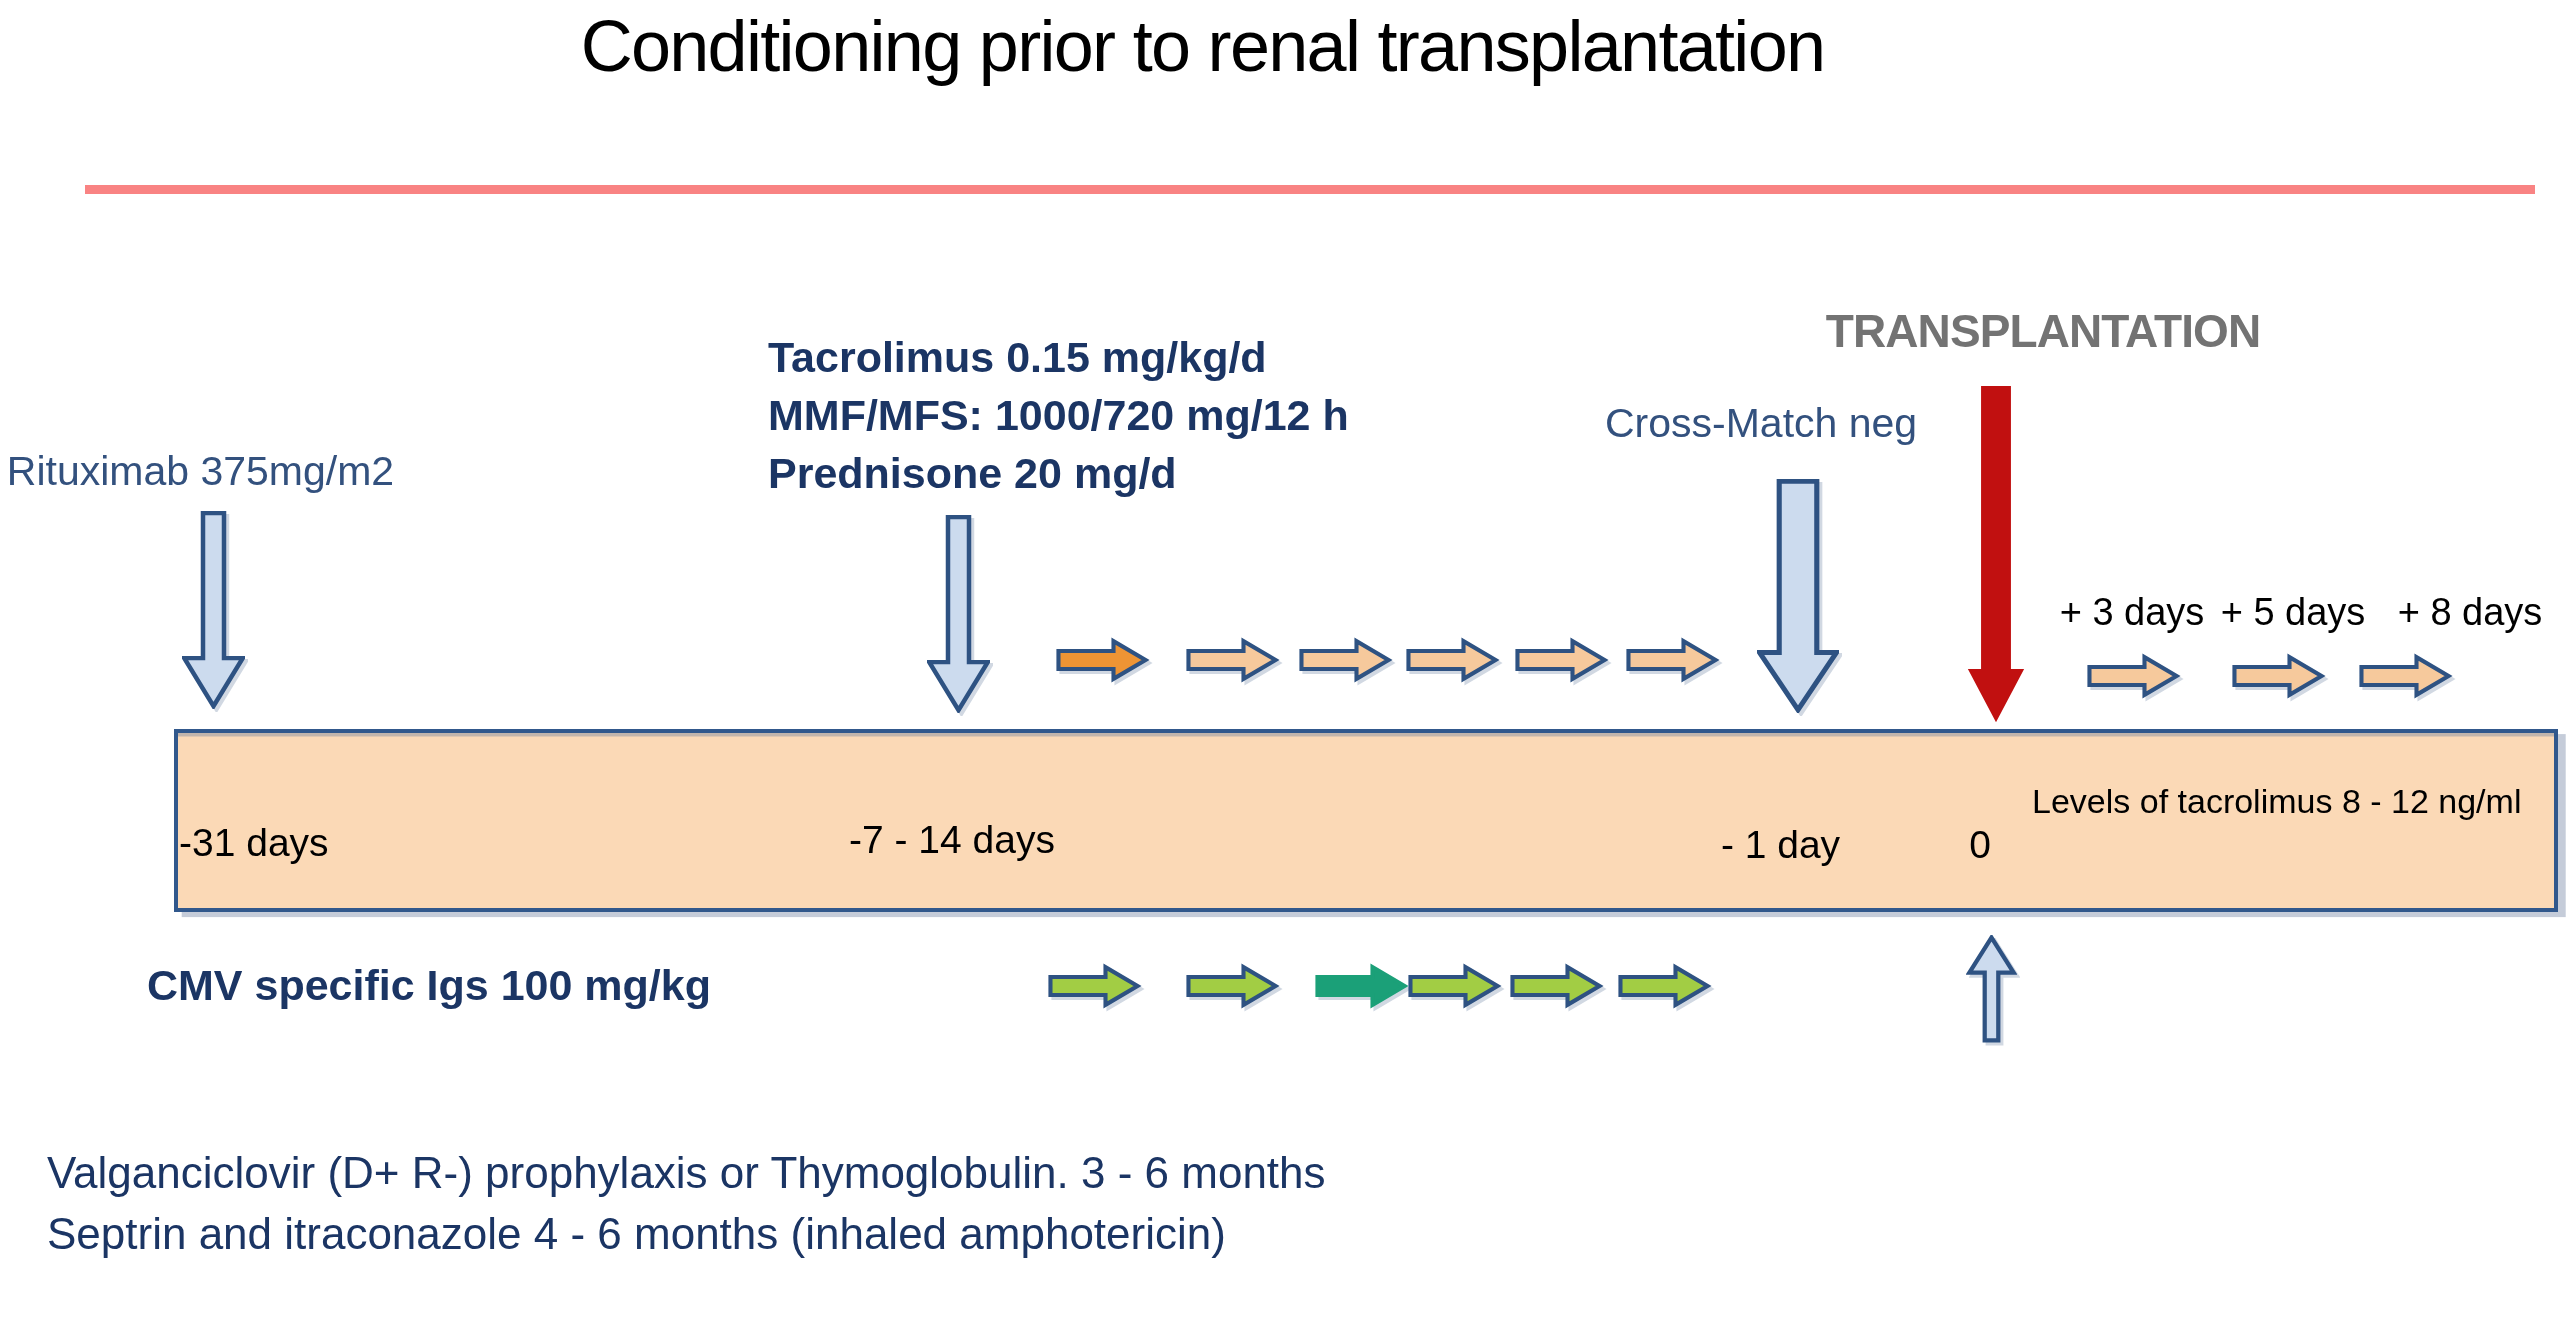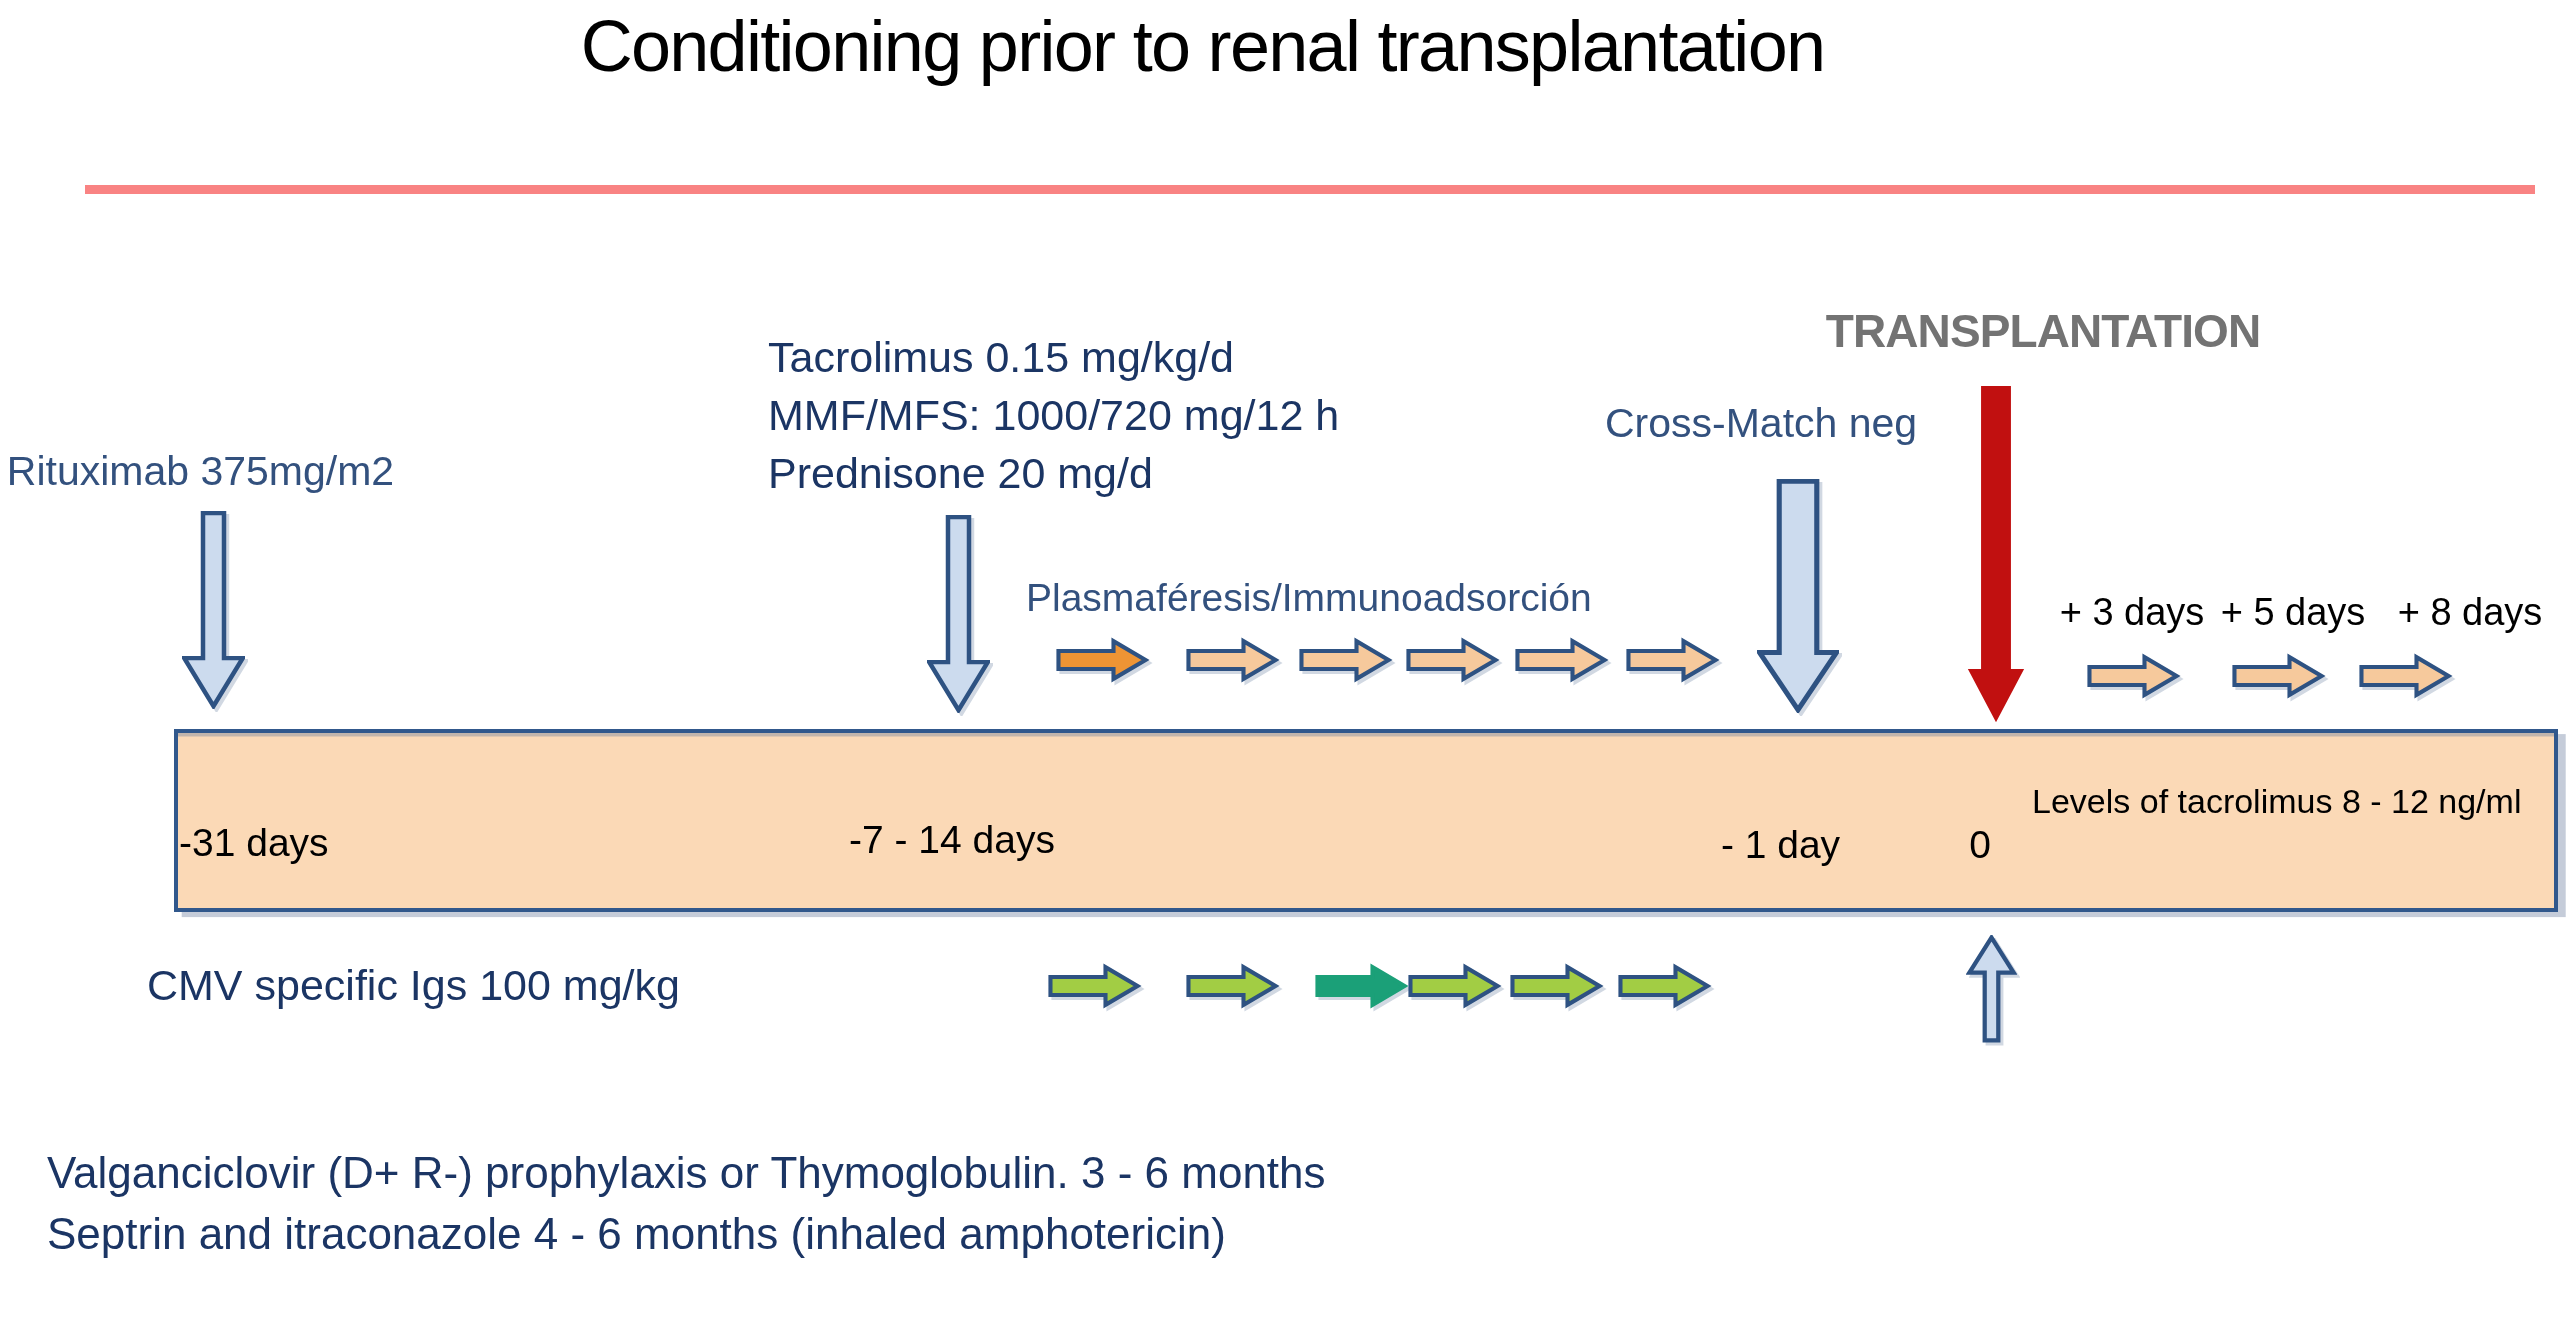--- a/index.html
+++ b/index.html
@@ -8,21 +8,21 @@
     font-family:"Liberation Sans","DejaVu Sans",sans-serif;
     padding-left:18px;
   }
   .abs{position:absolute;}
   .title{
     top:5.1px;left:0;width:2405px;text-align:center;
     font-size:72px;letter-spacing:-1.7px;color:#000;font-weight:400;
   }
   .red-rule{top:185px;left:85px;width:2450px;height:8.5px;background:#f98383;}
   .navy-bold{color:#33517e;font-weight:400;}
-  .navy{color:#1b3564;font-weight:400;}
+  .navy{color:#1b3564;font-weight:700;}
   .lbl-rituximab{top:448px;left:6.8px;font-size:41px;}
   .tacro-block{top:328px;left:768px;font-size:43px;line-height:58px;}
   .lbl-plasma{top:576px;left:1026px;font-size:39px;}
   .lbl-crossmatch{top:400px;left:1605px;font-size:41px;}
   .lbl-transplant{top:304px;left:1808px;width:470px;text-align:center;
     font-size:46px;font-weight:700;color:#737373;letter-spacing:-0.9px;}
   .day-label{font-size:38px;color:#000;width:162px;text-align:center;top:591px;}
   .d3{left:2051px;} .d5{left:2212px;} .d8{left:2389px;}
   .bar{
     top:729px;left:174px;width:2384px;height:183px;background:#fbd9b6;
@@ -56,21 +56,20 @@
 
   <div class="abs navy tacro-block">
     <div>Tacrolimus 0.15 mg/kg/d</div>
     <div>MMF/MFS: 1000/720 mg/12 h</div>
     <div>Prednisone 20 mg/d</div>
   </div>
   <svg class="abs arrow" style="left:927px;top:515px" width="63" height="198" viewBox="0 0 84 280" preserveAspectRatio="none">
     <polygon points="28,3 56,3 56,208 81,208 42,276 3,208 28,208" fill="#ccdbee" stroke="#2e5282" stroke-width="6"></polygon>
   </svg>
 
-  <div class="abs navy-bold lbl-plasma">Plasmaféresis/Immunoadsorción</div>
   <svg class="abs arrow" style="left:1054px;top:637px" width="96" height="46" viewBox="0 0 112 56">
     <polygon points="3,17 70,17 70,5 109,28 70,51 70,39 3,39" fill="#ee9434" stroke="#2e5282" stroke-width="5"></polygon>
   </svg>
   <svg class="abs arrow" style="left:1184px;top:637px" width="96" height="46" viewBox="0 0 112 56">
     <polygon points="3,17 70,17 70,5 109,28 70,51 70,39 3,39" fill="#f6c99c" stroke="#2e5282" stroke-width="5"></polygon>
   </svg>
   <svg class="abs arrow" style="left:1297px;top:637px" width="96" height="46" viewBox="0 0 112 56">
     <polygon points="3,17 70,17 70,5 109,28 70,51 70,39 3,39" fill="#f6c99c" stroke="#2e5282" stroke-width="5"></polygon>
   </svg>
   <svg class="abs arrow" style="left:1404px;top:637px" width="96" height="46" viewBox="0 0 112 56">

